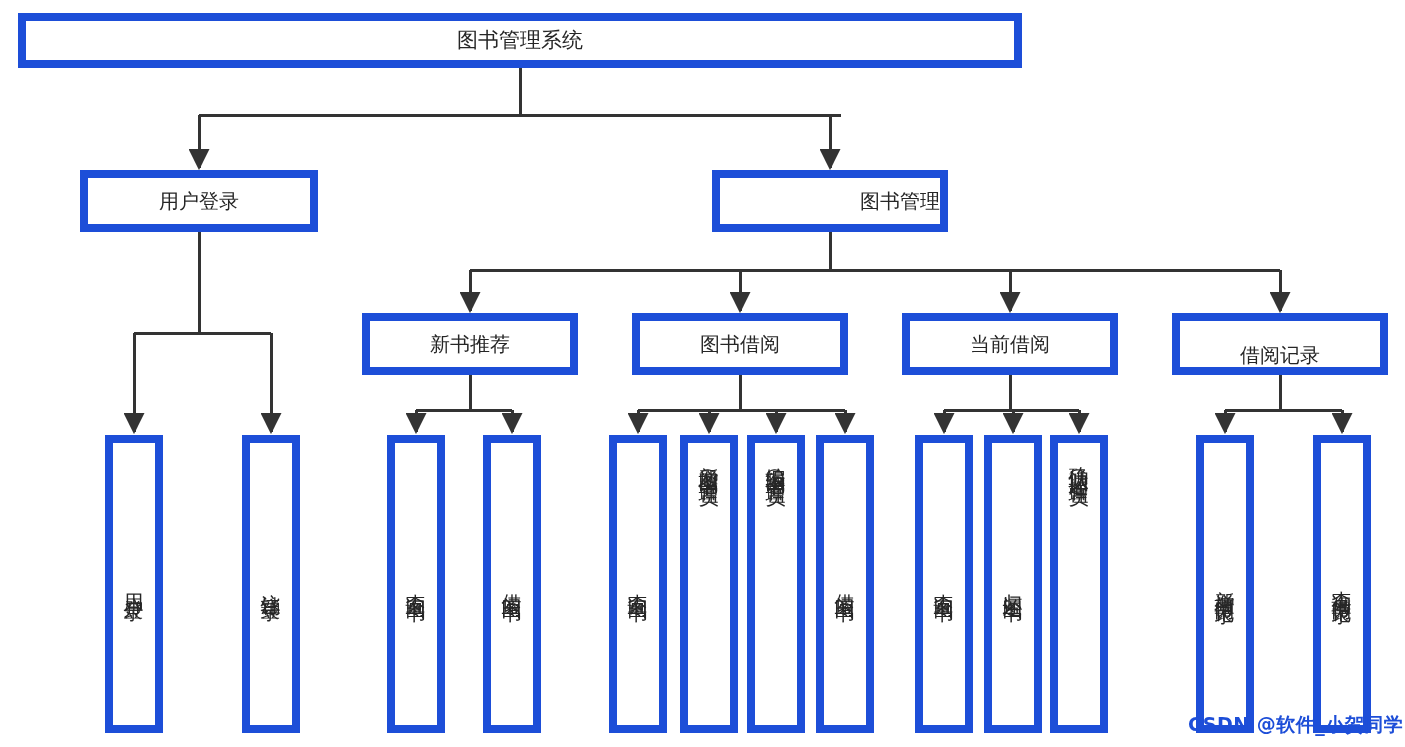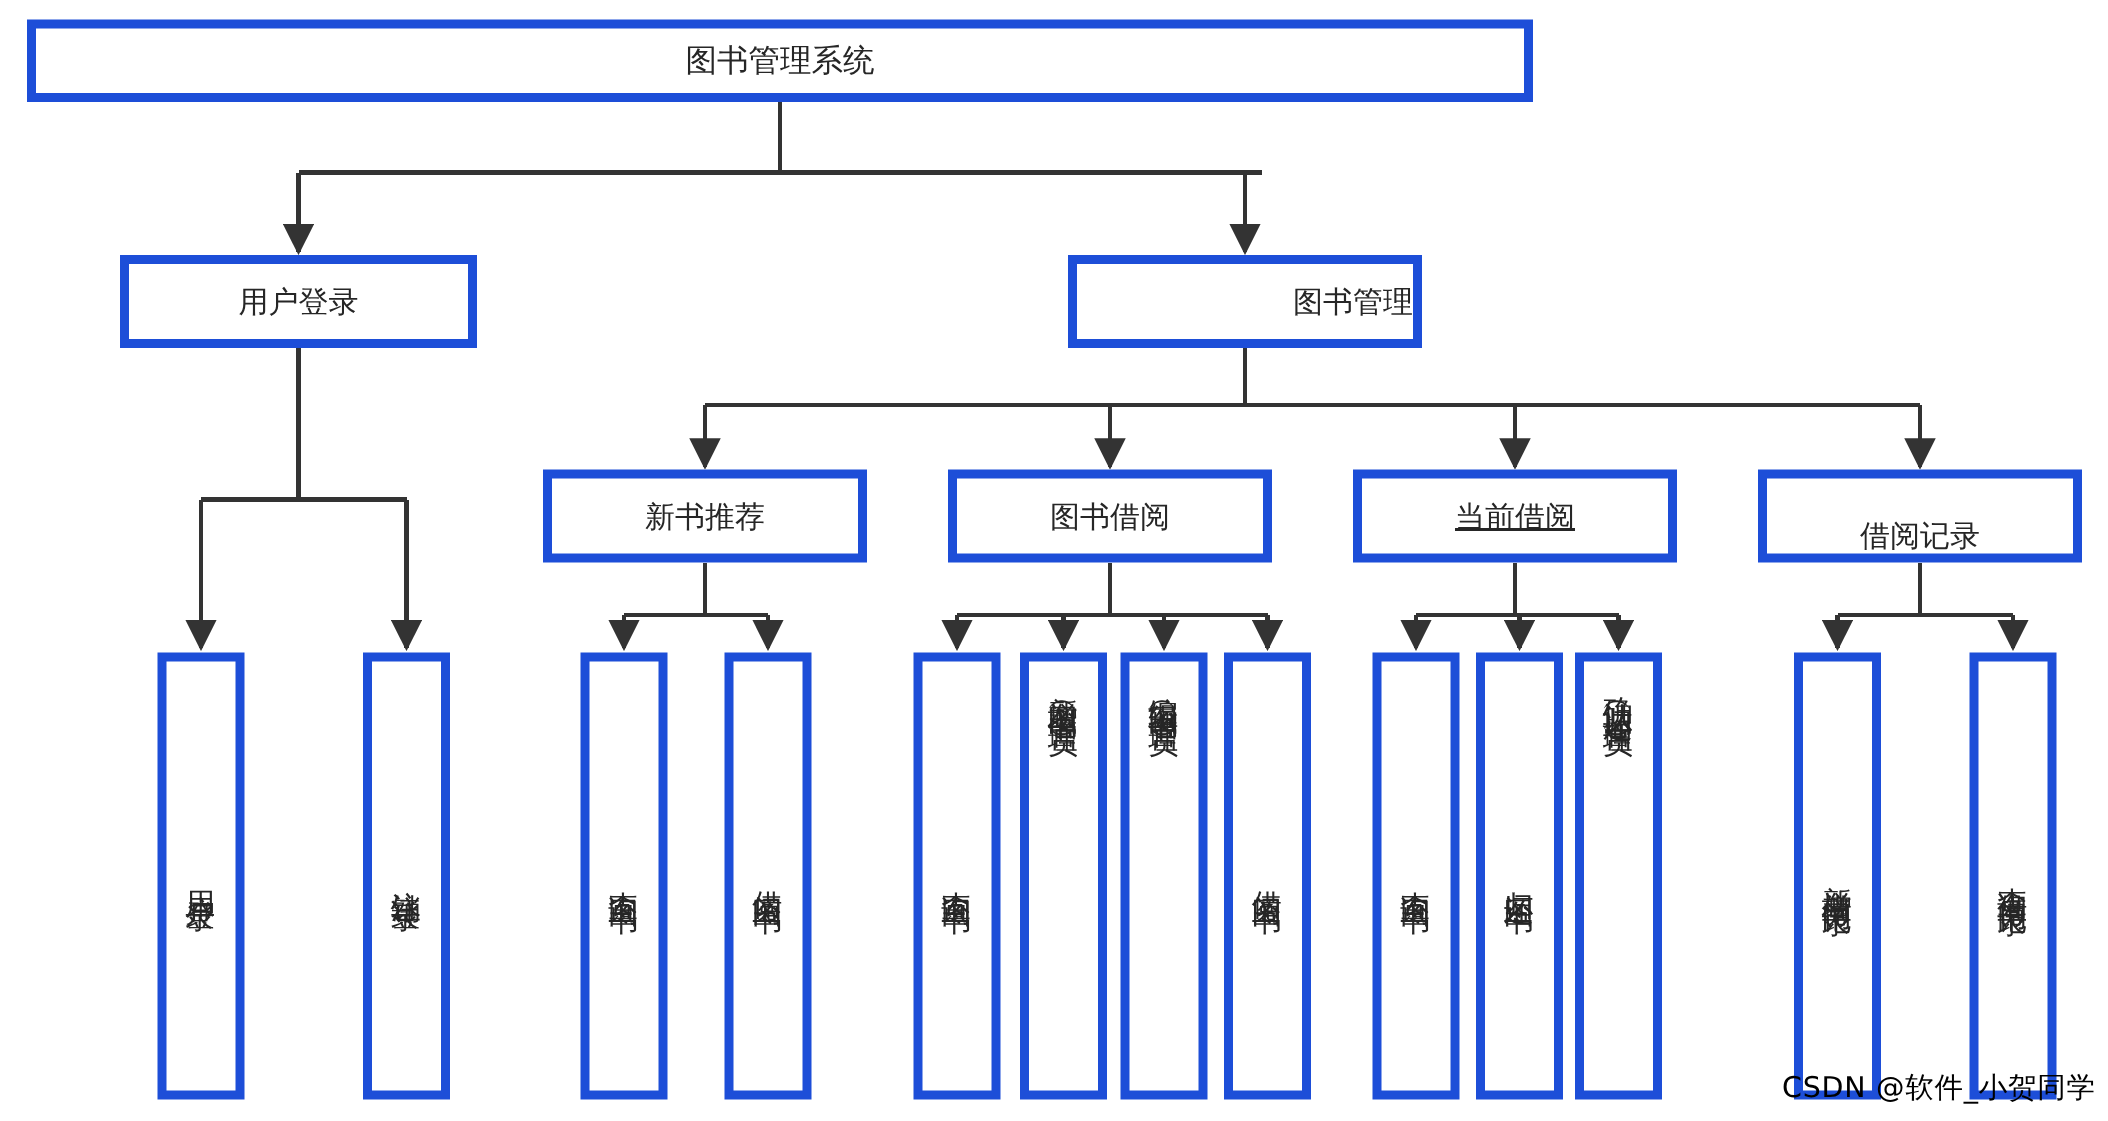--- a/index.html
+++ b/index.html
@@ -22,21 +22,21 @@
     position: absolute;
     left: 0;
     top: 0;
     width: 1405px;
     height: 747px;
   }
   .node {
     position: absolute;
     box-sizing: border-box;
     background: #ffffff;
-    border: 6px solid #1d4ed8;
+    border: 8px solid #1d4ed8;
     display: flex;
     align-items: center;
     justify-content: center;
     color: #262626;
     text-align: center;
     line-height: 1.15;
   }
   .node-root {
     font-size: 21px;
   }
@@ -60,23 +60,24 @@
     line-height: 1;
   }
   .node-leaf.center {
     align-items: center;
   }
   .watermark {
     position: absolute;
     left: 1188px;
     top: 712px;
     font-size: 19px;
-    color: #000000;
+    color: #1d4ed8;
     white-space: nowrap;
     letter-spacing: 0.5px;
+    font-weight: bold;
   }
 </style>
 </head>
 <body>
 
 <div id="diagram-root">
 
   <svg id="diagram-svg" viewBox="0 0 1405 747">
     <defs>
       <marker id="arrow" viewBox="0 0 10 10" refX="9" refY="5" markerWidth="7" markerHeight="7" orient="auto-start-reverse">
@@ -140,21 +141,21 @@
   </div>
 
   <div class="node node-l3" style="left:362px; top:313px; width:216px; height:62px;">
     <span>新书推荐</span>
   </div>
 
   <div class="node node-l3" style="left:632px; top:313px; width:216px; height:62px;">
     <span>图书借阅</span>
   </div>
 
-  <div class="node node-l3" style="left:902px; top:313px; width:216px; height:62px;text-decoration:underline;">
+  <div class="node node-l3" style="left:902px; top:313px; width:216px; height:62px;">
     <span>当前借阅</span>
   </div>
 
   <div class="node node-l3" style="left:1172px; top:313px; width:216px; height:62px;align-items:flex-end;">
     <span>借阅记录</span>
   </div>
 
   <div class="node node-leaf center" style="left:105px; top:435px; width:58px; height:298px;">
     <span class="vlabel">用户登录</span>
   </div>

